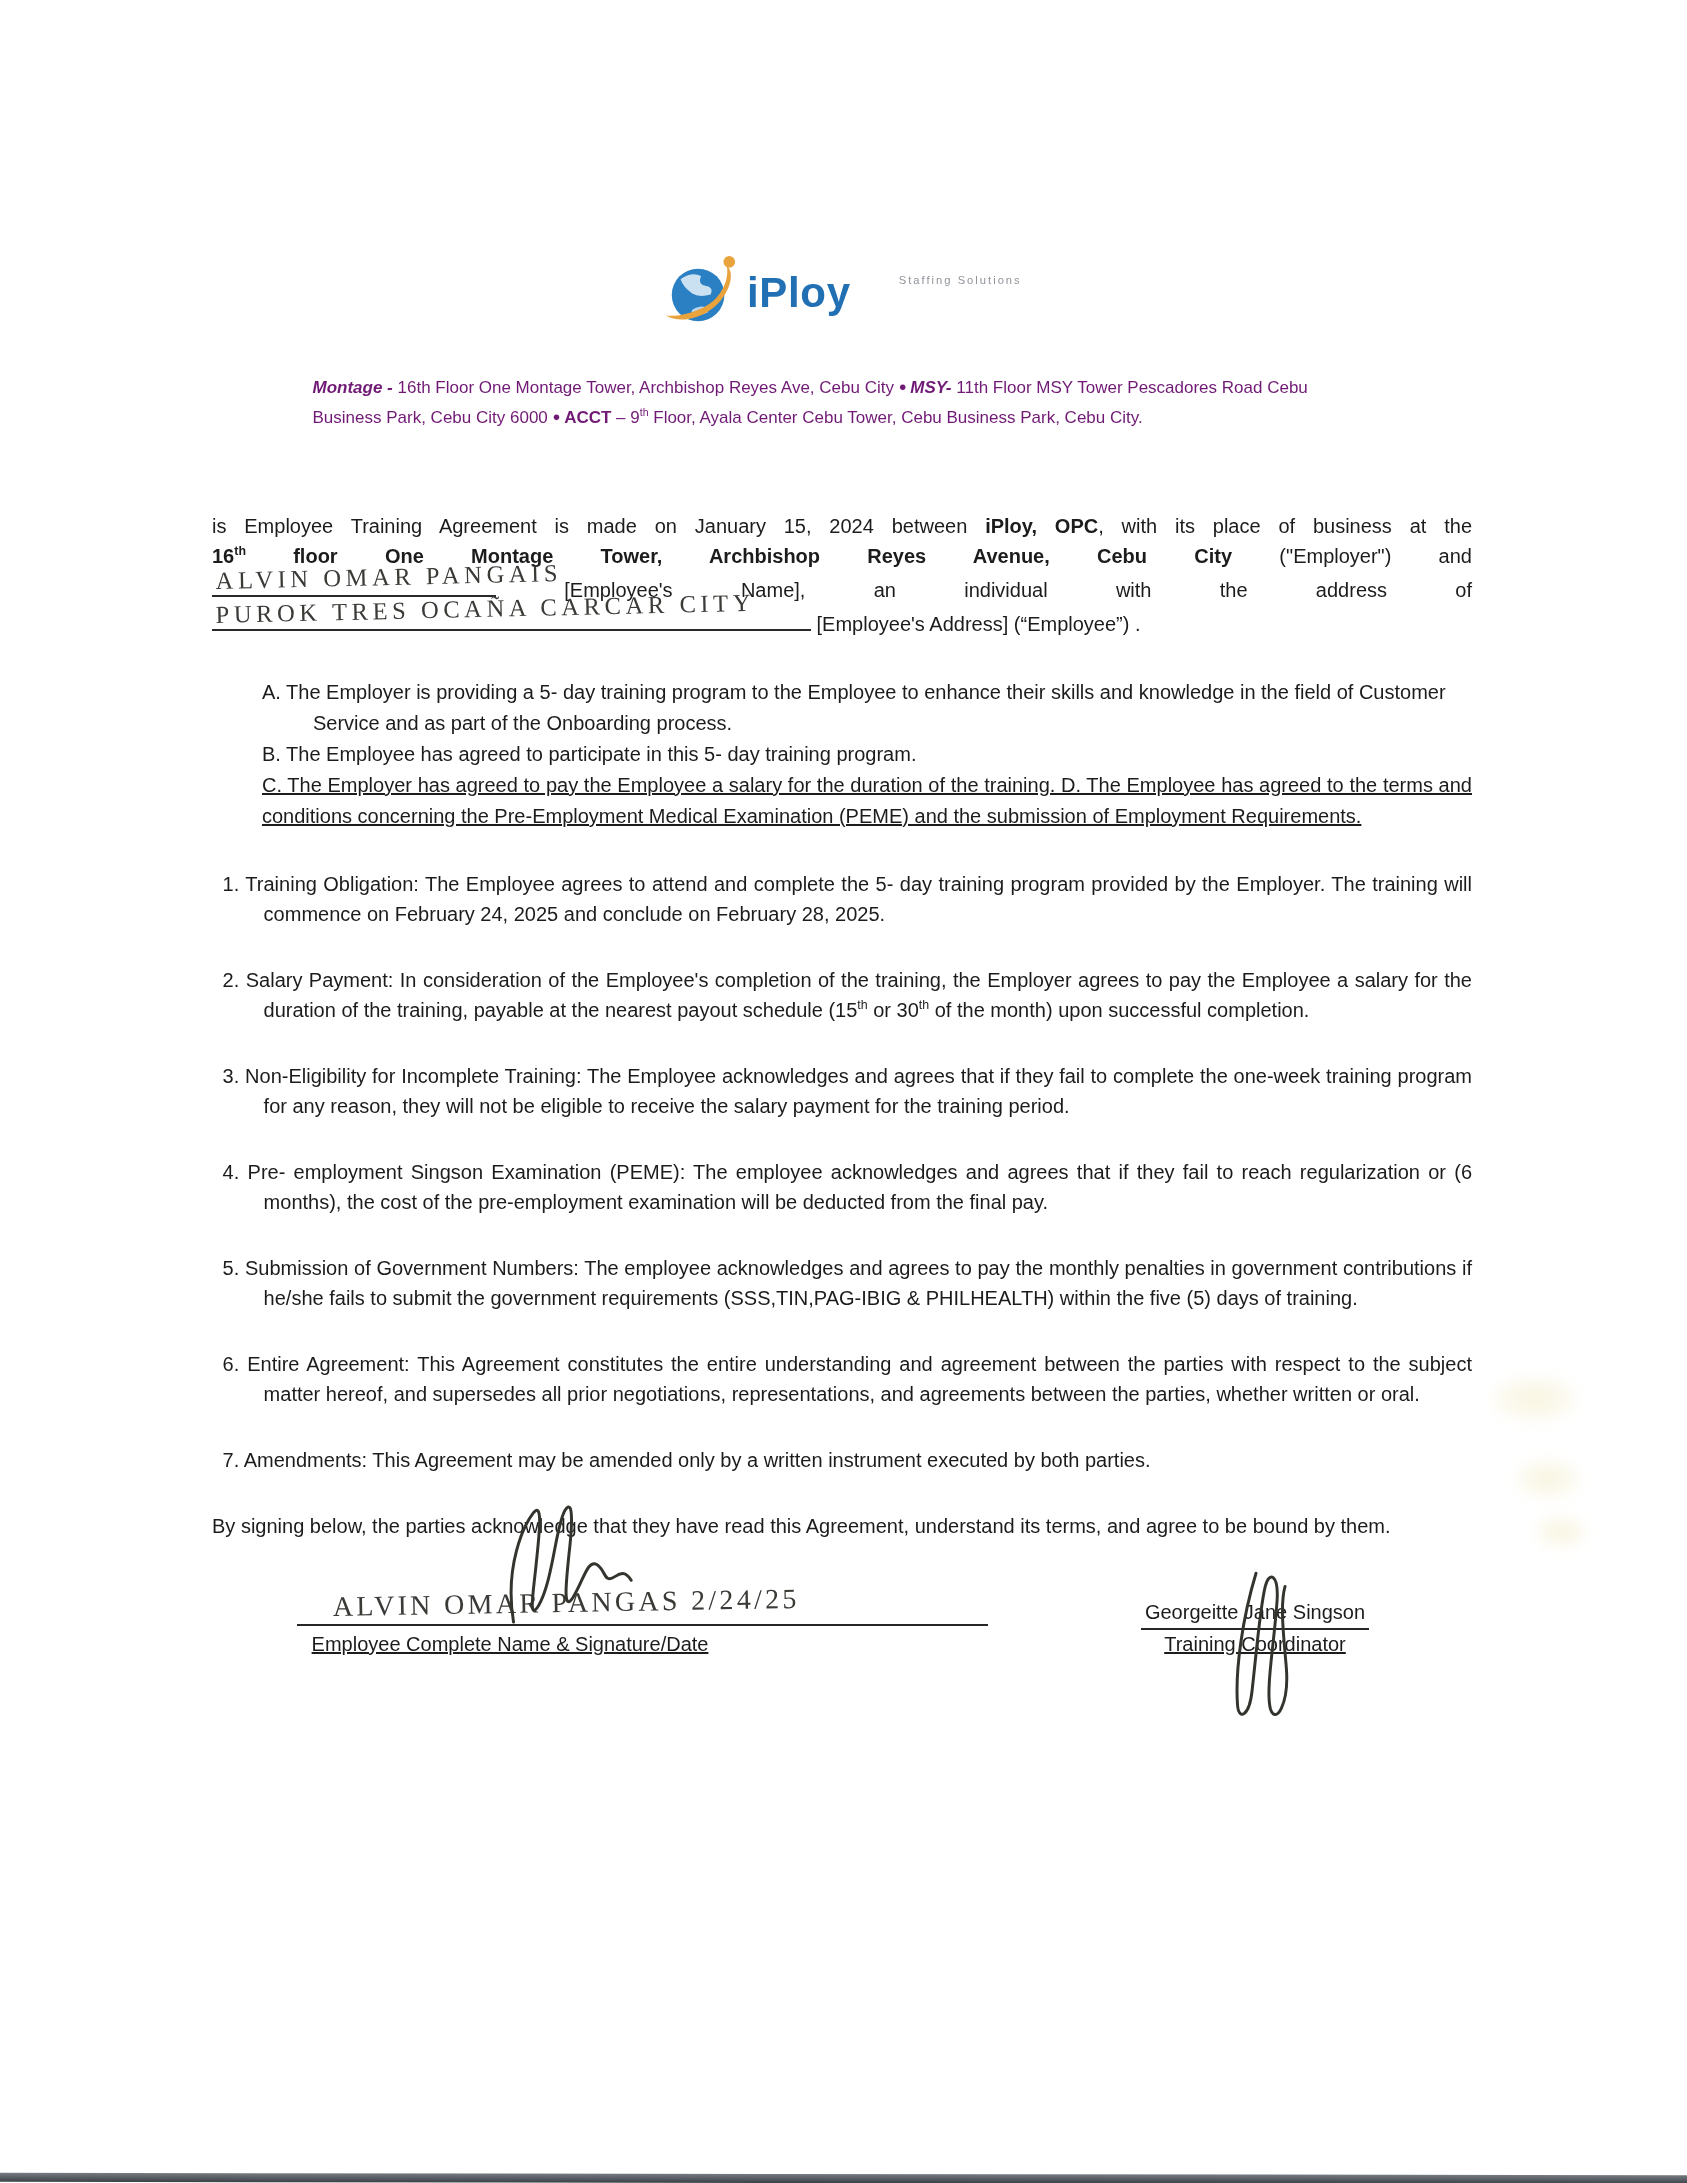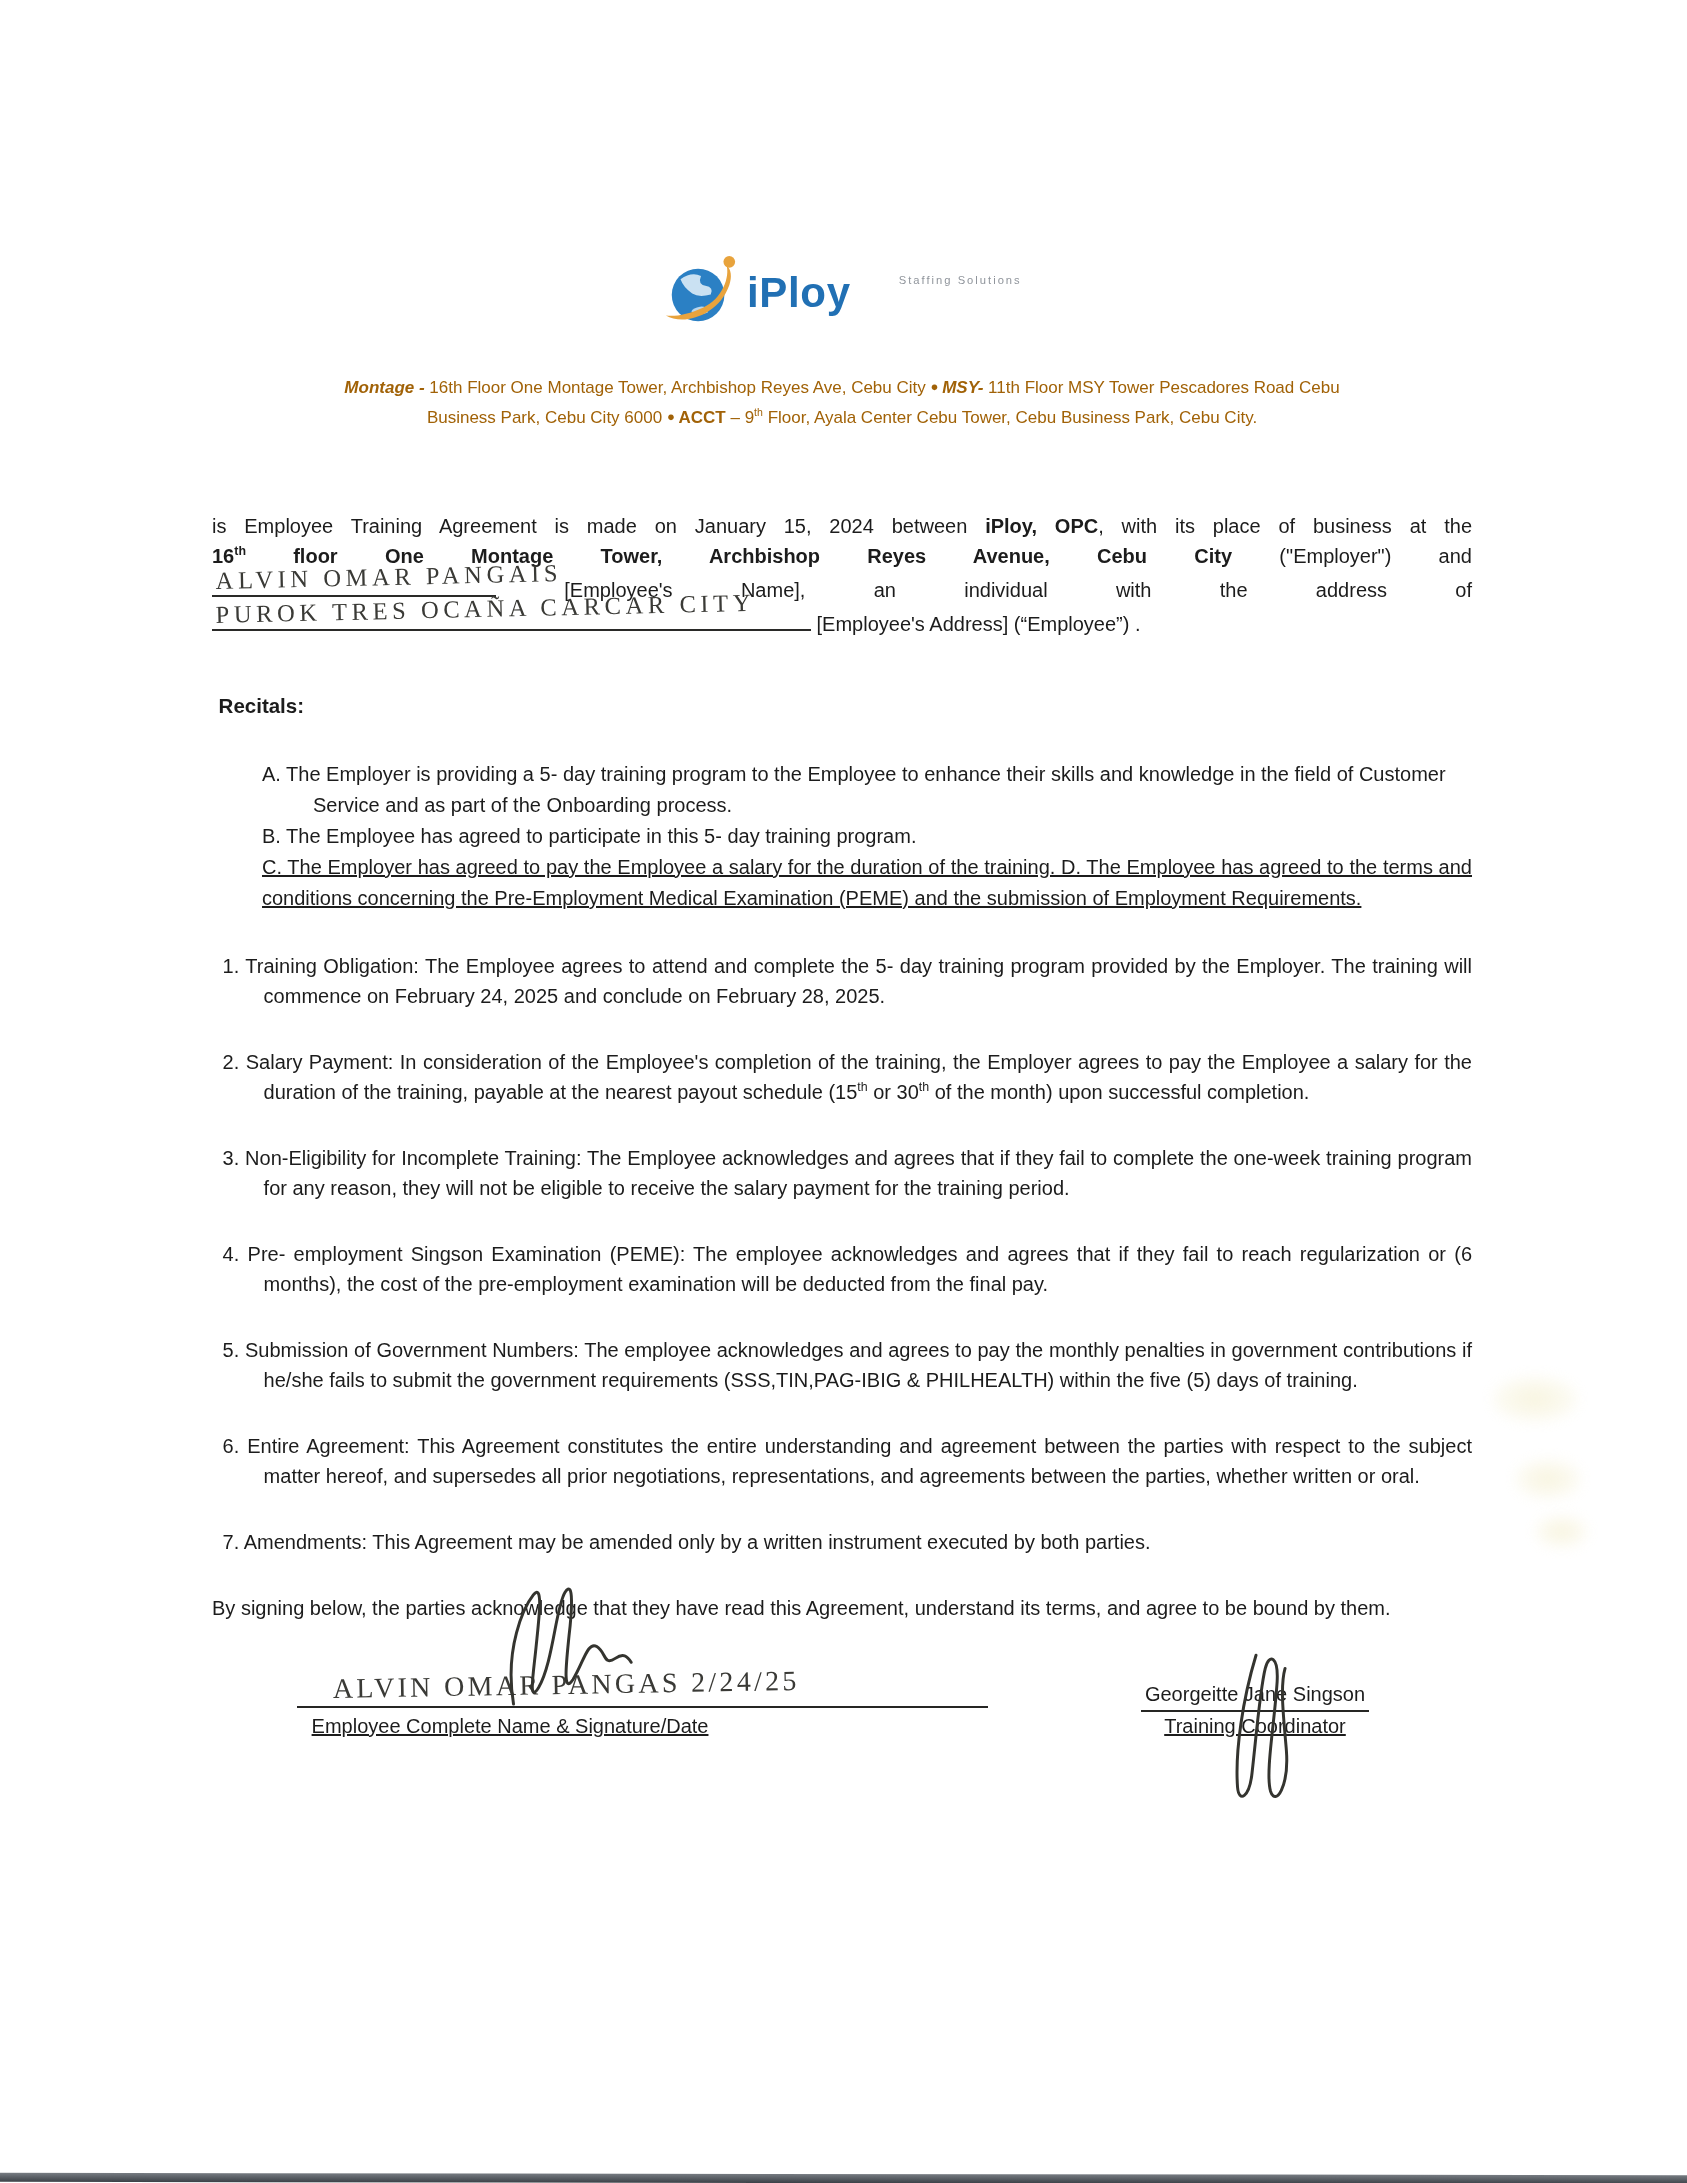--- a/index.html
+++ b/index.html
@@ -12,22 +12,22 @@
     overflow:hidden;
   }
   .content{position:absolute;left:212px;top:246px;width:1260px;}
 
   
   .logo-row{display:flex;justify-content:center;align-items:center;gap:6.6px;height:93px;margin-bottom:33px;}
   .logo-text{display:flex;flex-direction:row;}
   .brand{font-size:42px;font-weight:700;color:#2170b4;letter-spacing:0.7px;line-height:42px;}
   .tagline{font-size:11.2px;color:#8f949b;letter-spacing:2px;padding-left:48px;margin-top:2.6px;}
   .address{
-    text-align:center;max-width:1059px;margin:0 auto 79px auto;
-    font-size:17px;line-height:29px;color:#a16207;
+    text-align:left;max-width:1059px;margin:0 auto 79px auto;
+    font-size:17px;line-height:29px;color:#701a75;
   }
 
   
   .seg-bold{font-weight:700;}
   .seg-bold-italic{font-weight:700;font-style:italic;}
   .seg-bullet{font-size:13.2px;vertical-align:2px;}
   sup{font-size:0.62em;line-height:0;}
   p{margin:0;}
 
   .intro-line{font-size:20px;line-height:30px;white-space:nowrap;}
@@ -109,21 +109,20 @@
         </div>
       </div>
       <p class="address"><span class="seg-bold-italic">Montage - </span><span>16th Floor One Montage Tower, Archbishop Reyes Ave, Cebu City </span><span class="seg-bullet">● </span><span class="seg-bold-italic">MSY-</span><span> 11th Floor MSY Tower Pescadores Road Cebu Business Park, Cebu City 6000 </span><span class="seg-bullet">● </span><span class="seg-bold">ACCT</span><span> – 9</span><sup>th</sup><span> Floor, Ayala Center Cebu Tower, Cebu Business Park, Cebu City.</span></p>
     </header>
 
     <p class="intro-line jl"><span>is Employee Training Agreement is made on January 15, 2024 between </span><span class="seg-bold">iPloy, OPC</span><span>, with its place of business at the</span></p>
     <p class="intro-line jl"><span class="seg-bold">16</span><sup class="seg-bold">th</sup><span class="seg-bold"> floor One Montage Tower, Archbishop Reyes Avenue, Cebu City</span><span> ("Employer") and</span></p>
     <p class="intro-line jl"><span class="blank name-slot"><span class="hw slot-hw">ALVIN OMAR PANGAIS</span></span> <span><span>[Employee's Name], an individual with the address of</span></span></p>
     <p class="intro-line"><span class="blank addr-slot"><span class="hw slot-hw">PUROK TRES OCAÑA CARCAR CITY</span></span> <span><span>[Employee's Address] (“Employee”) .</span></span></p>
 
-    <h3 class="recitals-heading">Recitals:</h3>
     <div class="recitals">
       <p class="rec">A. The Employer is providing a 5- day training program to the Employee to enhance their skills and knowledge in the field of Customer Service and as part of the Onboarding process.</p>
       <p class="rec">B. The Employee has agreed to participate in this 5- day training program.</p>
       <p class="rec rec-c">C. The Employer has agreed to pay the Employee a salary for the duration of the training. D. The Employee has agreed to the terms and conditions concerning the Pre-Employment Medical Examination (PEME) and the submission of Employment Requirements.</p>
     </div>
 
     <div class="items">
       <p class="item"><span class="num">1.</span> <b>Training Obligation</b><span>: </span><span><span>The Employee agrees to attend and complete the 5- day training program provided by the Employer. The training will commence on February 24, 2025 and conclude on February 28, 2025.</span></span></p>
       <p class="item"><span class="num">2.</span> <b>Salary Payment</b><span>: </span><span><span>In consideration of the Employee's completion of the training, the Employer agrees to pay the Employee a salary for the duration of the training, payable at the nearest payout schedule (15</span><sup>th</sup><span> or 30</span><sup>th</sup><span> of the month) upon successful completion.</span></span></p>
       <p class="item"><span class="num">3.</span> <b>Non-Eligibility for Incomplete Training</b><span>: </span><span><span>The Employee acknowledges and agrees that if they fail to complete the one-week training program for any reason, they will not be eligible to receive the salary payment for the training period.</span></span></p>

